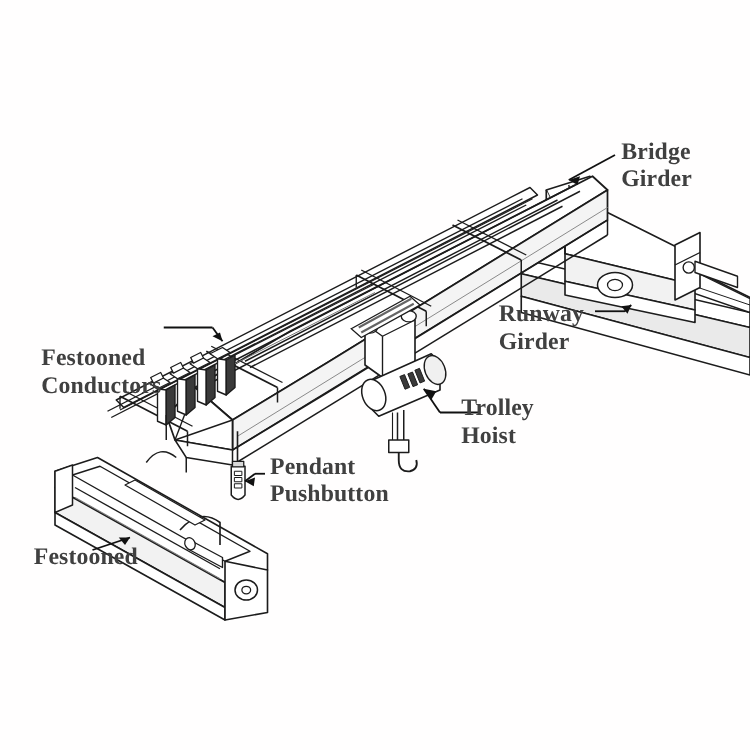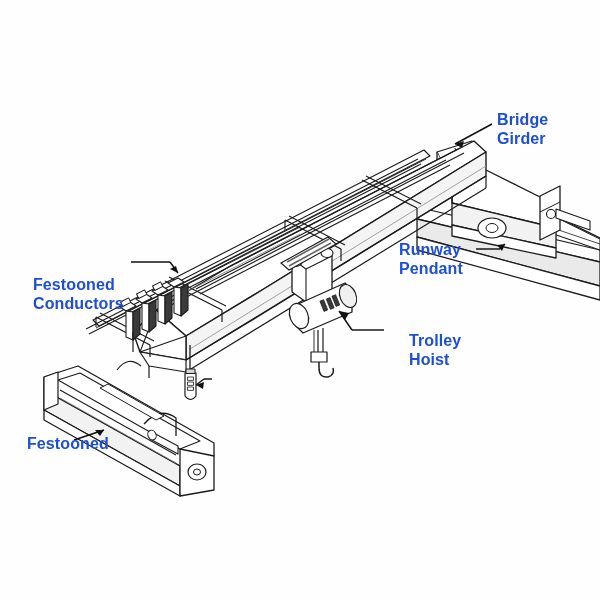--- a/index.html
+++ b/index.html
@@ -18,32 +18,32 @@
   }
   svg.art {
     position: absolute;
     left: 0;
     top: 0;
     width: 600px;
     height: 600px;
   }
   .callout-label {
     position: absolute;
-    font-family: Liberation Sans, sans-serif;
+    font-family: Liberation Serif, serif;
     font-weight: bold;
-    font-size: 16px;
+    font-size: 19px;
     line-height: 1.18;
-    color: #1d4ed8;
+    color: #404040;
     letter-spacing: 0.1px;
     white-space: pre;
   }
   .lbl-bridge-girder   { left: 497px; top: 111px; }
   .lbl-runway-girder   { left: 399px; top: 241px; }
   .lbl-festooned       { left: 33px;  top: 241px; margin-top: 35px; }
-  .lbl-trolley-hoist   { top: 316px; left: 409px; margin-top: 16px; }
+  .lbl-trolley-hoist   { top: 316px; left: 369px; }
   .lbl-pendant         { left: 216px; top: 363px; }
   .lbl-endtruck        { left: 27px;  top: 435px; }
 </style>
 </head>
 <body>
 
 <div id="diagram-root">
 
   <svg class="art" viewBox="0 0 600 600">
     <defs>
@@ -273,24 +273,26 @@
 
       <path d="M74 440 L104 430" fill="none"></path>
       <polygon points="104,430 95,430 100,436" stroke="none"></polygon>
     </g>
   </svg>
 
   <div class="callout-label lbl-bridge-girder">Bridge
 Girder</div>
 
   <div class="callout-label lbl-runway-girder">Runway
-Pendant</div>
+Girder</div>
 
   <div class="callout-label lbl-festooned">Festooned
 Conductors</div>
 
   <div class="callout-label lbl-trolley-hoist">Trolley
 Hoist</div>
 
+  <div class="callout-label lbl-pendant">Pendant
+Pushbutton</div>
 
   <div class="callout-label lbl-endtruck">Festooned</div>
 
 </div>
 
 </body></html>

